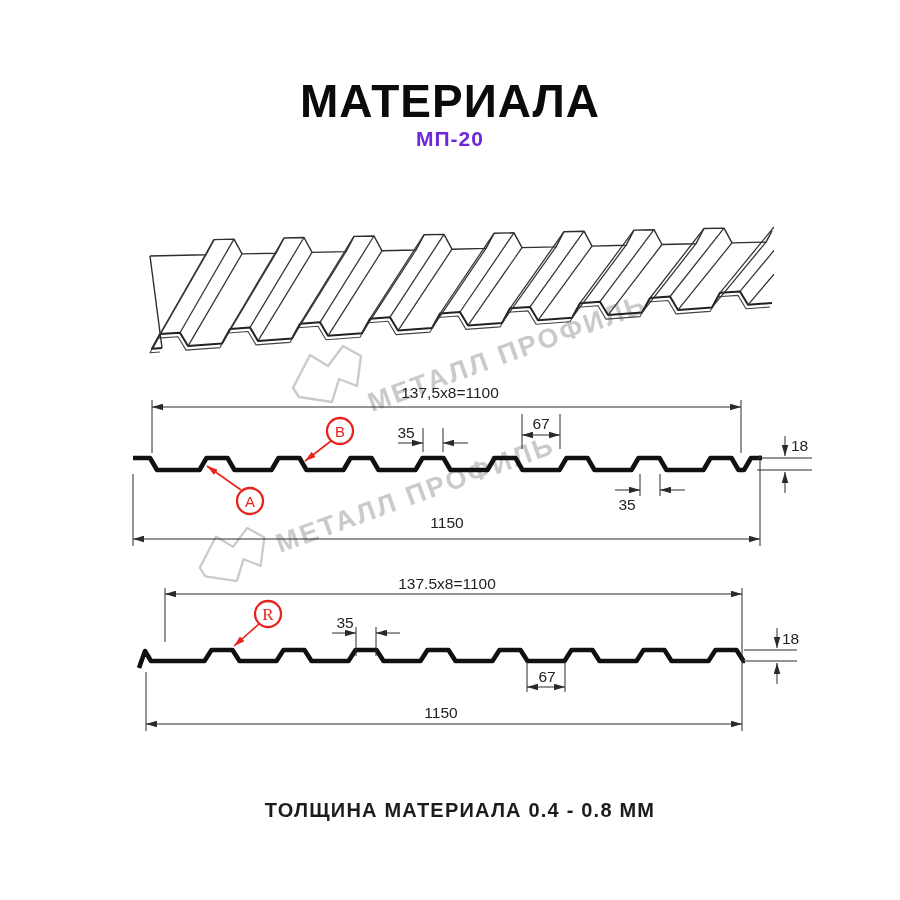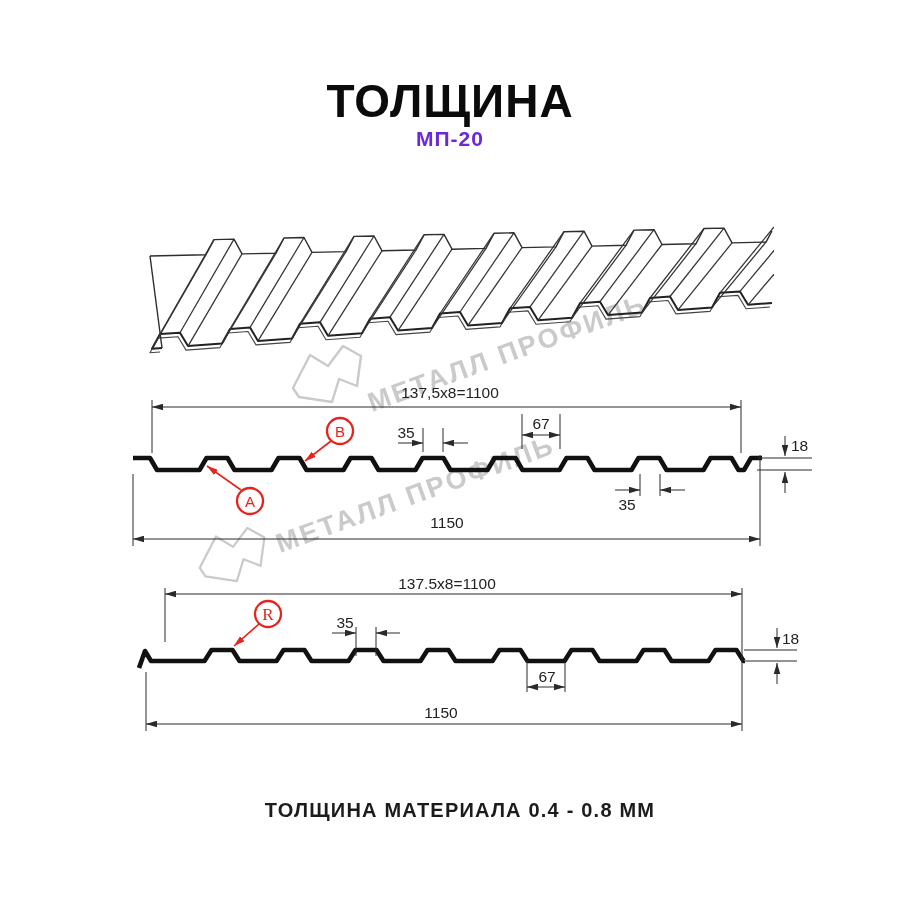--- a/index.html
+++ b/index.html
@@ -20,21 +20,21 @@
   .red{stroke:#e8231d;stroke-width:1.6;fill:none;}
   .callout-circle{fill:none;stroke:#e8231d;stroke-width:2.3;}
   .callout-letter{fill:#e8231d;font-size:15px;}
   .callout-letter-serif{fill:#e8231d;font-size:17px;font-family:"Liberation Serif", serif;}
   .wm-text{fill:#cacaca;font-size:27px;font-weight:700;letter-spacing:2.5px;}
   .wm-logo{fill:none;stroke:#cacaca;stroke-width:2.4;stroke-linejoin:round;}
 </style>
 </head>
 <body>
 
-<div class="abs title">ТОЛЩИНА</div>
+<div class="abs title">МАТЕРИАЛА</div>
 <div class="abs subtitle">МП-20</div>
 
 <svg width="900" height="900" viewBox="0 0 900 900">
   <defs>
     <marker id="arrE" viewBox="0 0 10 6" refX="10" refY="3" markerWidth="11" markerHeight="7" markerUnits="userSpaceOnUse" orient="auto">
         <path d="M0,0 L10,3 L0,6 Z" fill="#2a2a2a"></path>
       </marker>
     <marker id="arrS" viewBox="0 0 10 6" refX="0" refY="3" markerWidth="11" markerHeight="7" markerUnits="userSpaceOnUse" orient="auto">
         <path d="M10,0 L0,3 L10,6 Z" fill="#2a2a2a"></path>
       </marker>

